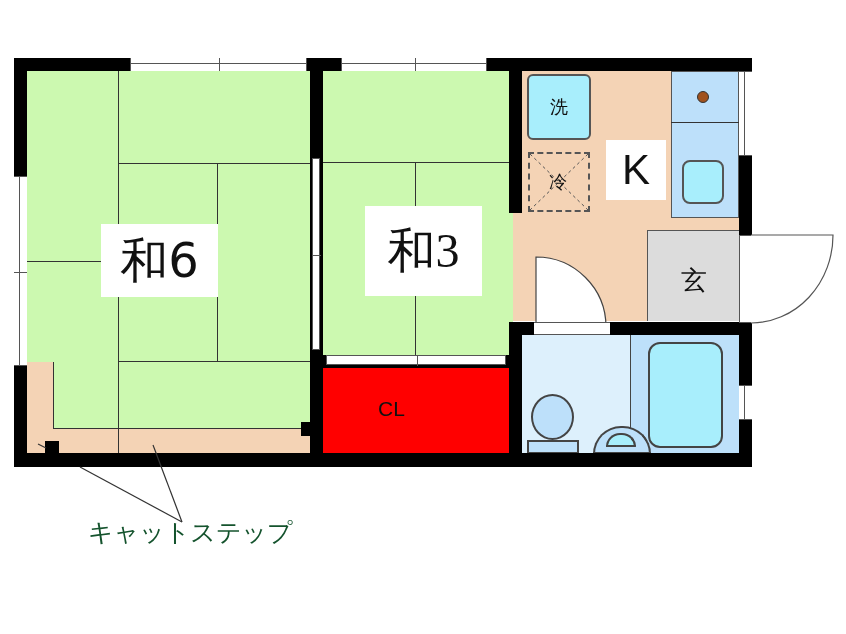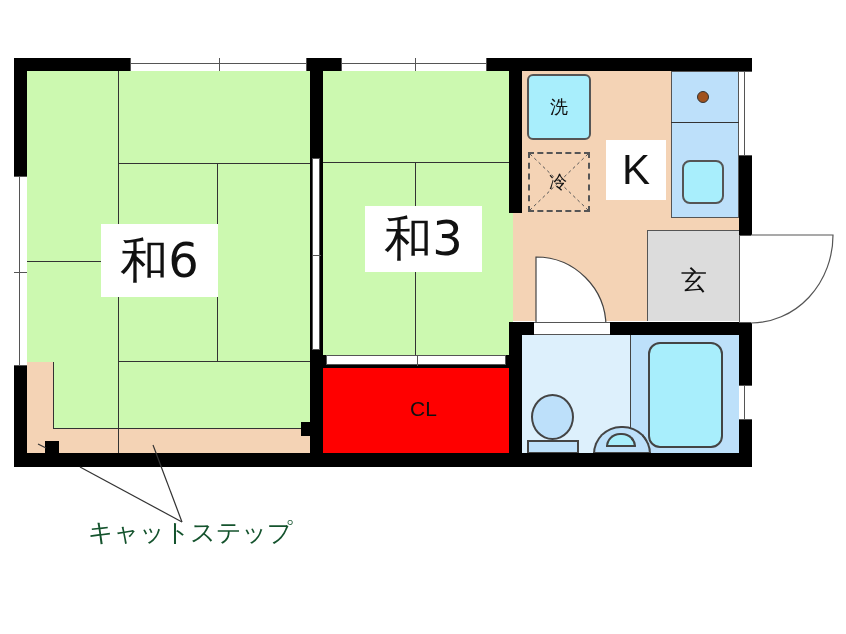--- a/index.html
+++ b/index.html
@@ -110,24 +110,24 @@
 <div class="win" style="left:534px;top:322px;width:76px;height:13px;border-left:none;border-right:none;"></div>
 
 <div class="win" style="left:739px;top:235px;width:13px;height:88px;"></div>
 <svg class="abs" style="left:750px;top:233px;" width="86" height="92">
   <path d="M1,2 L83,2 A82,88 0 0 1 1,90" fill="#fff" stroke="#555" stroke-width="1.2"></path>
 </svg>
 
 <div class="label-box" style="left:101px;top:224px;width:117px;height:73px;">
   <span style="font-size:48px;font-family:'DejaVu Sans',sans-serif;">和6</span>
 </div>
-<div class="label-box" style="left:365px;top:206px;width:117px;height:66px;">
+<div class="label-box" style="left:365px;top:206px;width:117px;height:90px;font-family:Liberation Serif, serif;">
   <span style="font-size:48px;">和3</span>
 </div>
-<div class="txt" style="left:378px;top:397px;font-size:21px;font-family:'Liberation Sans',sans-serif;margin-left:32px;">CL</div>
+<div class="txt" style="left:378px;top:397px;font-size:21px;font-family:'Liberation Sans',sans-serif;">CL</div>
 <div class="label-box" style="left:606px;top:140px;width:60px;height:60px;">
   <span style="font-size:42px;font-family:'Liberation Sans',sans-serif;">K</span>
 </div>
 <div class="txt" style="left:681px;top:263px;font-size:26px;">玄</div>
 
 <svg class="abs" style="left:0;top:440px;" width="350" height="100">
   <line x1="38" y1="4" x2="46" y2="8" stroke="#333" stroke-width="1.2"></line>
   <line x1="80" y1="27" x2="182" y2="82" stroke="#333" stroke-width="1.2"></line>
   <line x1="153" y1="5" x2="182" y2="82" stroke="#333" stroke-width="1.2"></line>
 </svg>

